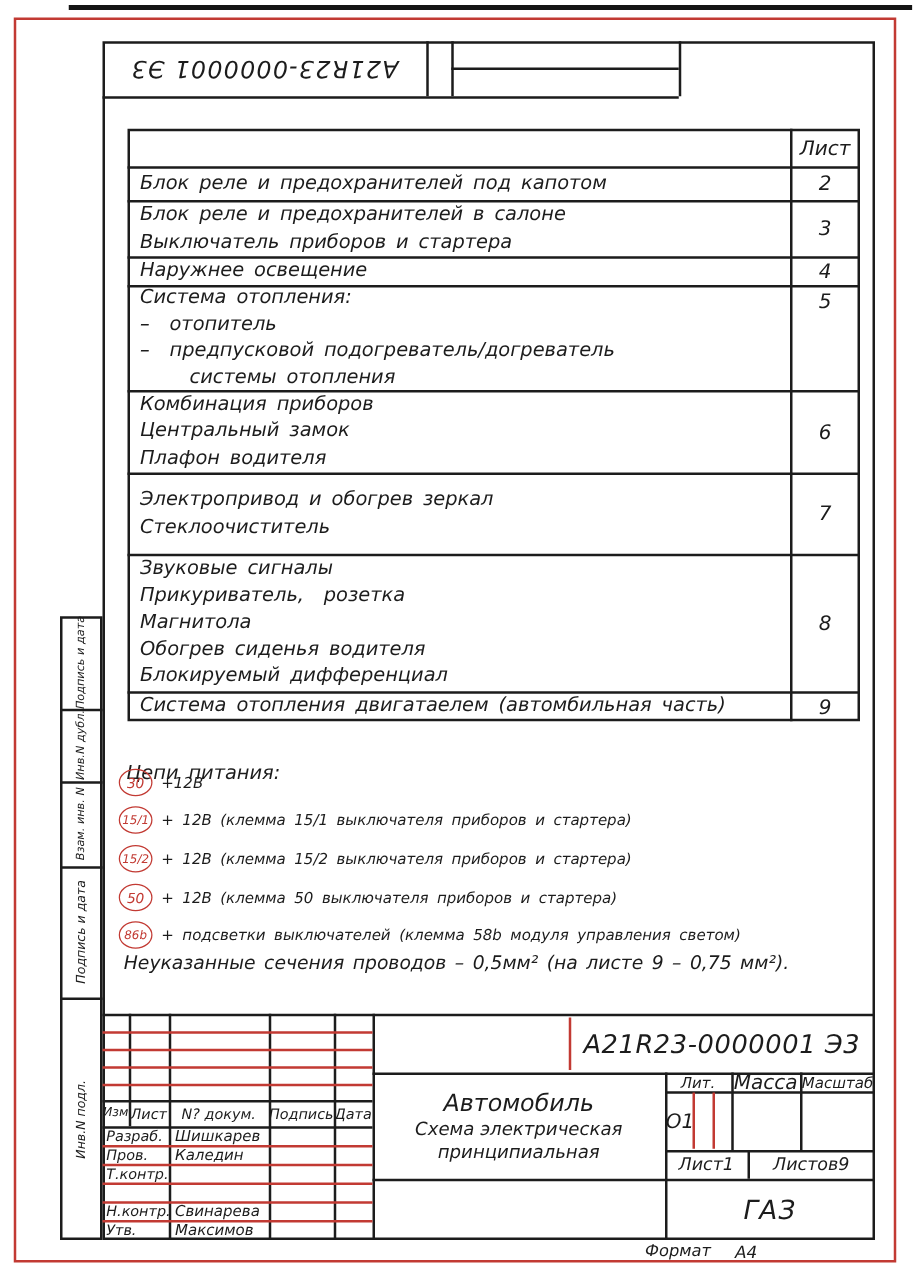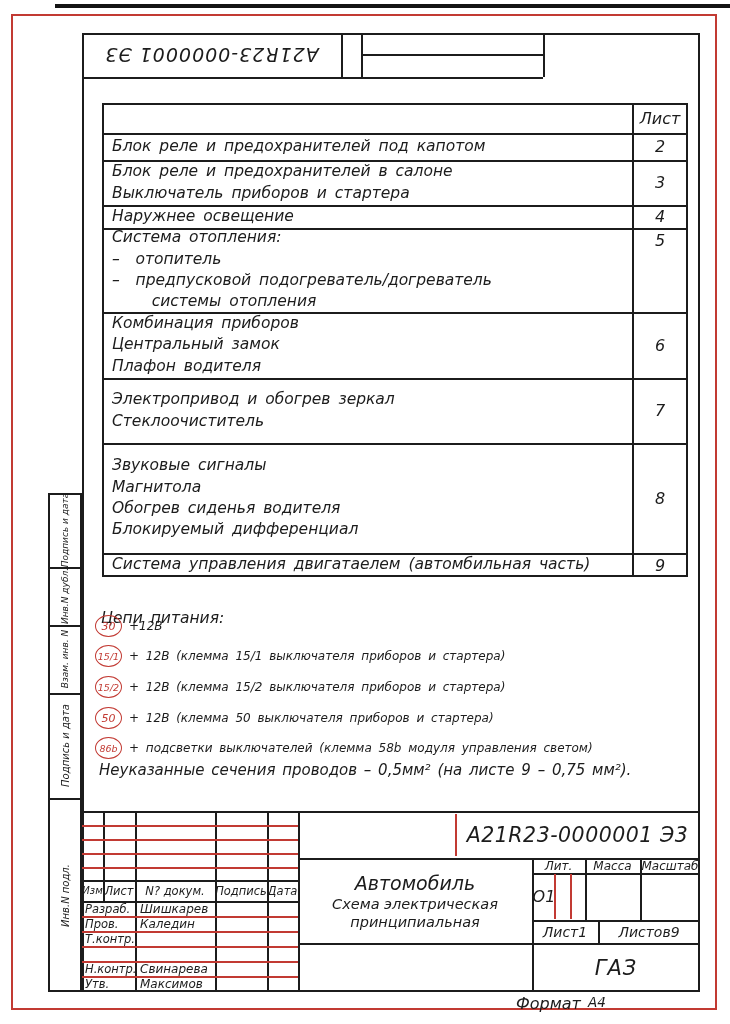--- a/index.html
+++ b/index.html
@@ -78,27 +78,28 @@
         <div class="row-line">Плафон водителя</div>
       </div>
       <div class="sheet-cell c t" style="top: 312px; height: 66px;">6</div>
       <div class="row-lines t" style="top: 378px; height: 65px;">
         <div class="row-line">Электропривод и обогрев зеркал</div>
         <div class="row-line">Стеклоочиститель</div>
       </div>
       <div class="sheet-cell c t" style="top: 378px; height: 65px;">7</div>
       <div class="row-lines t" style="top: 443px; height: 110px;">
         <div class="row-line">Звуковые сигналы</div>
+        <div class="row-line">Прикуриватель,  розетка</div>
         <div class="row-line">Магнитола</div>
         <div class="row-line">Обогрев сиденья водителя</div>
         <div class="row-line">Блокируемый дифференциал</div>
       </div>
       <div class="sheet-cell c t" style="top: 443px; height: 110px;">8</div>
       <div class="row-lines t" style="top: 553px; height: 24px;">
-        <div class="row-line">Система управления двигатаелем (автомбильная часть)</div>
+        <div class="row-line">Система отопления двигатаелем (автомбильная часть)</div>
       </div>
       <div class="sheet-cell c t" style="top: 553px; height: 24px;">9</div>
     </div>
 
   <div class="abs t" style="left:101px;top:609px;font-size:15.5px;word-spacing:3px;">Цепи питания:</div>
   <div id="power-items">
       <div class="badge" style="top: 615px; font-size: 11px;">30</div>
       <div class="pitem t" style="top: 615px;">+12В</div>
       <div class="badge" style="top: 645px; font-size: 9.5px;">15/1</div>
       <div class="pitem t" style="top: 645px;">+ 12В (клемма 15/1 выключателя приборов и стартера)</div>
@@ -136,30 +137,30 @@
       <div class="abs t" style="left: 140px; top: 931px; width: 74px; height: 15px; display: flex; align-items: center; font-size: 12px;"></div>
       <div class="abs t tb-small" style="left: 85px; top: 946px; width: 49px; height: 15px; display: flex; align-items: center;"></div>
       <div class="abs t" style="left: 140px; top: 946px; width: 74px; height: 15px; display: flex; align-items: center; font-size: 12px;"></div>
       <div class="abs t tb-small" style="left: 85px; top: 961px; width: 49px; height: 15px; display: flex; align-items: center;">Н.контр.</div>
       <div class="abs t" style="left: 140px; top: 961px; width: 74px; height: 15px; display: flex; align-items: center; font-size: 12px;">Свинарева</div>
       <div class="abs t tb-small" style="left: 85px; top: 976px; width: 49px; height: 15px; display: flex; align-items: center;">Утв.</div>
       <div class="abs t" style="left: 140px; top: 976px; width: 74px; height: 15px; display: flex; align-items: center; font-size: 12px;">Максимов</div>
     </div>
   <div id="tb-lit-header">
       <div class="abs c t" style="left: 532px; top: 858px; width: 53px; height: 15px; font-size: 12px;">Лит.</div>
-      <div class="abs c t" style="left: 585px; top: 858px; width: 55px; height: 15px; font-size: 12px;">Масса</div>
+      <div class="abs c t" style="left: 585px; top: 858px; width: 55px; height: 15px; font-size: 16px;">Масса</div>
       <div class="abs c t" style="left: 640px; top: 858px; width: 60px; height: 15px; font-size: 12px;">Масштаб</div>
     </div>
 
   <div class="abs c t" style="left:532px;top:873px;width:24px;height:47px;font-size:16px;">О1</div>
   <div class="abs c t" style="left:532px;top:920px;width:66px;height:23px;font-size:14px;">Лист1</div>
   <div class="abs c t" style="left:598px;top:920px;width:102px;height:23px;font-size:14px;">Листов9</div>
   <div class="abs c t" style="left:532px;top:943px;width:168px;height:49px;font-size:21px;letter-spacing:1px;">ГАЗ</div>
 
-  <div class="abs t" style="left:516px;top:994px;font-size:16px;">Формат</div>
+  <div class="abs t" style="left:516px;top:994px;font-size:13px;">Формат</div>
   <div class="abs t" style="left:588px;top:994px;font-size:13.5px;">А4</div>
 
   <div id="margin-box"></div>
   <div id="margin-labels">
       <div class="mlabel" style="top: 493px; height: 74px;">
         <span style="font-size: 9px;">Подпись и дата</span>
       </div>
       <div class="mlabel" style="top: 567px; height: 58px;">
         <span style="font-size: 9px;">Инв.N дубл.</span>
       </div>

